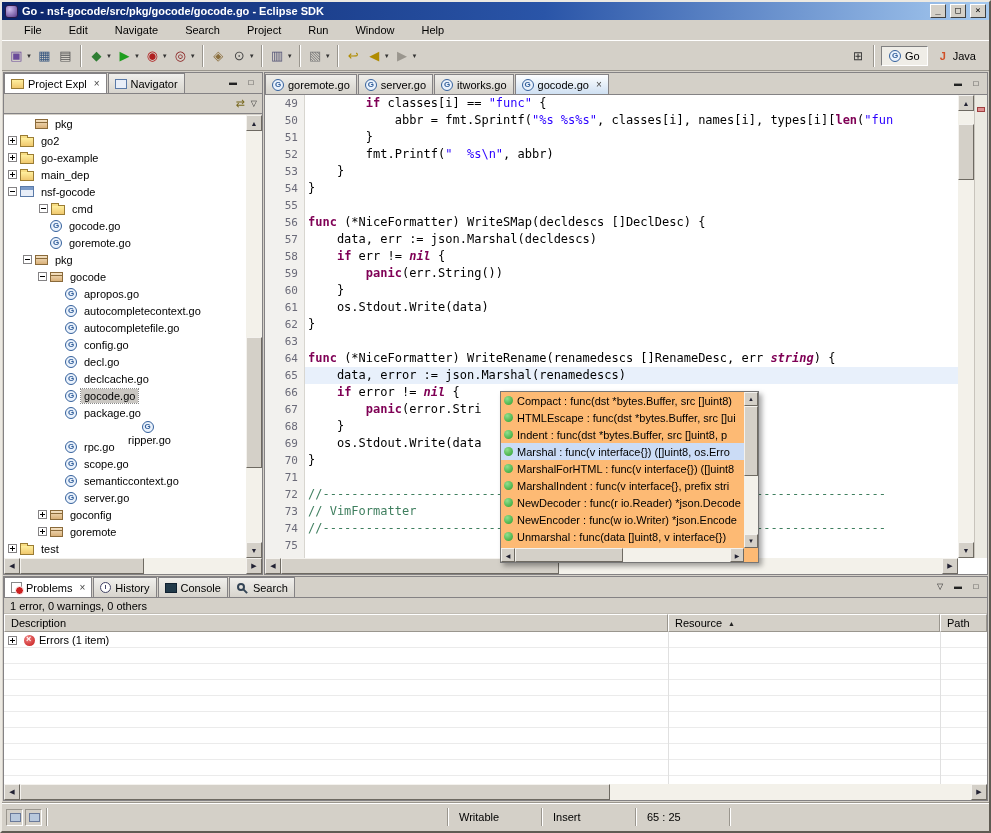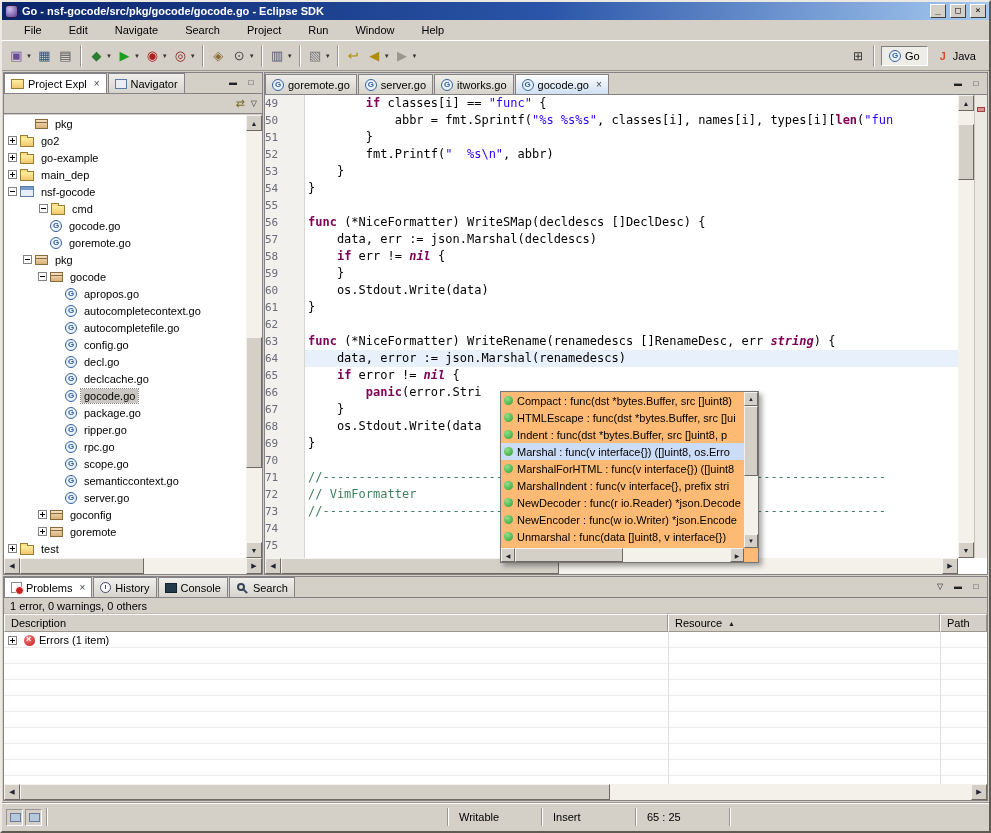--- a/index.html
+++ b/index.html
@@ -75,21 +75,21 @@
   .ti-pkgfolder::before{content:"";position:absolute;left:0;right:0;top:2px;height:1px;background:#8a6a3a;}
   .ti-project{width:14px;height:11px;background:#e8eef8;border:1px solid #5a7aa8;position:relative;}
   .ti-project::before{content:"";position:absolute;left:0;right:0;top:0;height:3px;background:#7a9ac8;}
   .ti-gofile{width:12px;height:12px;border-radius:50%;background:#eaf2fc;border:1px solid #35619c;color:#35619c;font-size:8px;font-weight:bold;line-height:10px;text-align:center;}
   .ti-gofile::after{content:"G";}
 
   
   .editor-panel{position:absolute;left:262px;top:70px;width:724px;height:503px;background:#fff;border:1px solid #848284;}
   .editor-tabbar{height:22px;display:flex;align-items:flex-end;border-bottom:1px solid #848284;background:#d4d0c8;}
   .code-wrap{position:absolute;top:22px;left:0;right:29px;bottom:16px;background:#fff;overflow:hidden;display:flex;}
-  .gutter{width:40px;background:#f2f1ee;border-right:1px solid #d8d6d0;color:#6a6a78;font-family:"DejaVu Sans Mono",monospace;font-size:11px;text-align:left;padding-right:6px;flex:none;}
+  .gutter{width:40px;background:#f2f1ee;border-right:1px solid #d8d6d0;color:#6a6a78;font-family:"DejaVu Sans Mono",monospace;font-size:11px;text-align:right;padding-right:6px;flex:none;}
   .gutter div{height:17px;line-height:17px;}
   .code{flex:1;font-family:"DejaVu Sans Mono",monospace;font-size:12px;overflow:hidden;}
   .code-line{height:17px;line-height:17px;white-space:pre;padding-left:3px;}
   .code-line.current{background:#e8f0fb;}
   .tok-k{color:#7f0055;font-weight:bold;}
   .tok-i{color:#7f0055;font-weight:bold;font-style:italic;}
   .tok-s{color:#2a00ff;}
   .tok-c{color:#3f7f5f;}
   .tok-p{color:#000;}
   .overview-ruler{position:absolute;right:0;top:22px;bottom:16px;width:13px;background:#eceae2;border-left:1px solid #c8c4bc;}
@@ -350,21 +350,21 @@
           <div class="tree-row" style="padding-left: 49px;">
             <span class="exp-spacer"></span>
             <span class="t-icon ti-gofile"></span>
             <span class="t-label selected">gocode.go</span>
           </div>
           <div class="tree-row" style="padding-left: 49px;">
             <span class="exp-spacer"></span>
             <span class="t-icon ti-gofile"></span>
             <span class="t-label">package.go</span>
           </div>
-          <div class="tree-row" style="padding-left: 49px;">
+          <div class="tree-row" style="padding-left: 49px; flex-direction: column;">
             <span class="exp-spacer"></span>
             <span class="t-icon ti-gofile"></span>
             <span class="t-label">ripper.go</span>
           </div>
           <div class="tree-row" style="padding-left: 49px;">
             <span class="exp-spacer"></span>
             <span class="t-icon ti-gofile"></span>
             <span class="t-label">rpc.go</span>
           </div>
           <div class="tree-row" style="padding-left: 49px;">
@@ -471,20 +471,21 @@
           <div class="code-line"><span class="tok-p">        </span><span class="tok-k">if</span><span class="tok-p"> classes[i] == </span><span class="tok-s">"func"</span><span class="tok-p"> {</span></div>
           <div class="code-line"><span class="tok-p">            abbr = fmt.Sprintf(</span><span class="tok-s">"%s %s%s"</span><span class="tok-p">, classes[i], names[i], types[i][</span><span class="tok-k">len</span><span class="tok-p">(</span><span class="tok-s">"fun</span></div>
           <div class="code-line"><span class="tok-p">        }</span></div>
           <div class="code-line"><span class="tok-p">        fmt.Printf(</span><span class="tok-s">"  %s\n"</span><span class="tok-p">, abbr)</span></div>
           <div class="code-line"><span class="tok-p">    }</span></div>
           <div class="code-line"><span class="tok-p">}</span></div>
           <div class="code-line"></div>
           <div class="code-line"><span class="tok-k">func</span><span class="tok-p"> (*NiceFormatter) WriteSMap(decldescs []DeclDesc) {</span></div>
           <div class="code-line"><span class="tok-p">    data, err := json.Marshal(decldescs)</span></div>
           <div class="code-line"><span class="tok-p">    </span><span class="tok-k">if</span><span class="tok-p"> err != </span><span class="tok-i">nil</span><span class="tok-p"> {</span></div>
+          <div class="code-line"><span class="tok-p">        </span><span class="tok-k">panic</span><span class="tok-p">(err.String())</span></div>
           <div class="code-line"><span class="tok-p">    }</span></div>
           <div class="code-line"><span class="tok-p">    os.Stdout.Write(data)</span></div>
           <div class="code-line"><span class="tok-p">}</span></div>
           <div class="code-line"></div>
           <div class="code-line"><span class="tok-k">func</span><span class="tok-p"> (*NiceFormatter) WriteRename(renamedescs []RenameDesc, err </span><span class="tok-i">string</span><span class="tok-p">) {</span></div>
           <div class="code-line current"><span class="tok-p">    data, error := json.Marshal(renamedescs)</span></div>
           <div class="code-line"><span class="tok-p">    </span><span class="tok-k">if</span><span class="tok-p"> error != </span><span class="tok-i">nil</span><span class="tok-p"> {</span></div>
           <div class="code-line"><span class="tok-p">        </span><span class="tok-k">panic</span><span class="tok-p">(error.Stri</span></div>
           <div class="code-line"><span class="tok-p">    }</span></div>
           <div class="code-line"><span class="tok-p">    os.Stdout.Write(data</span></div>

